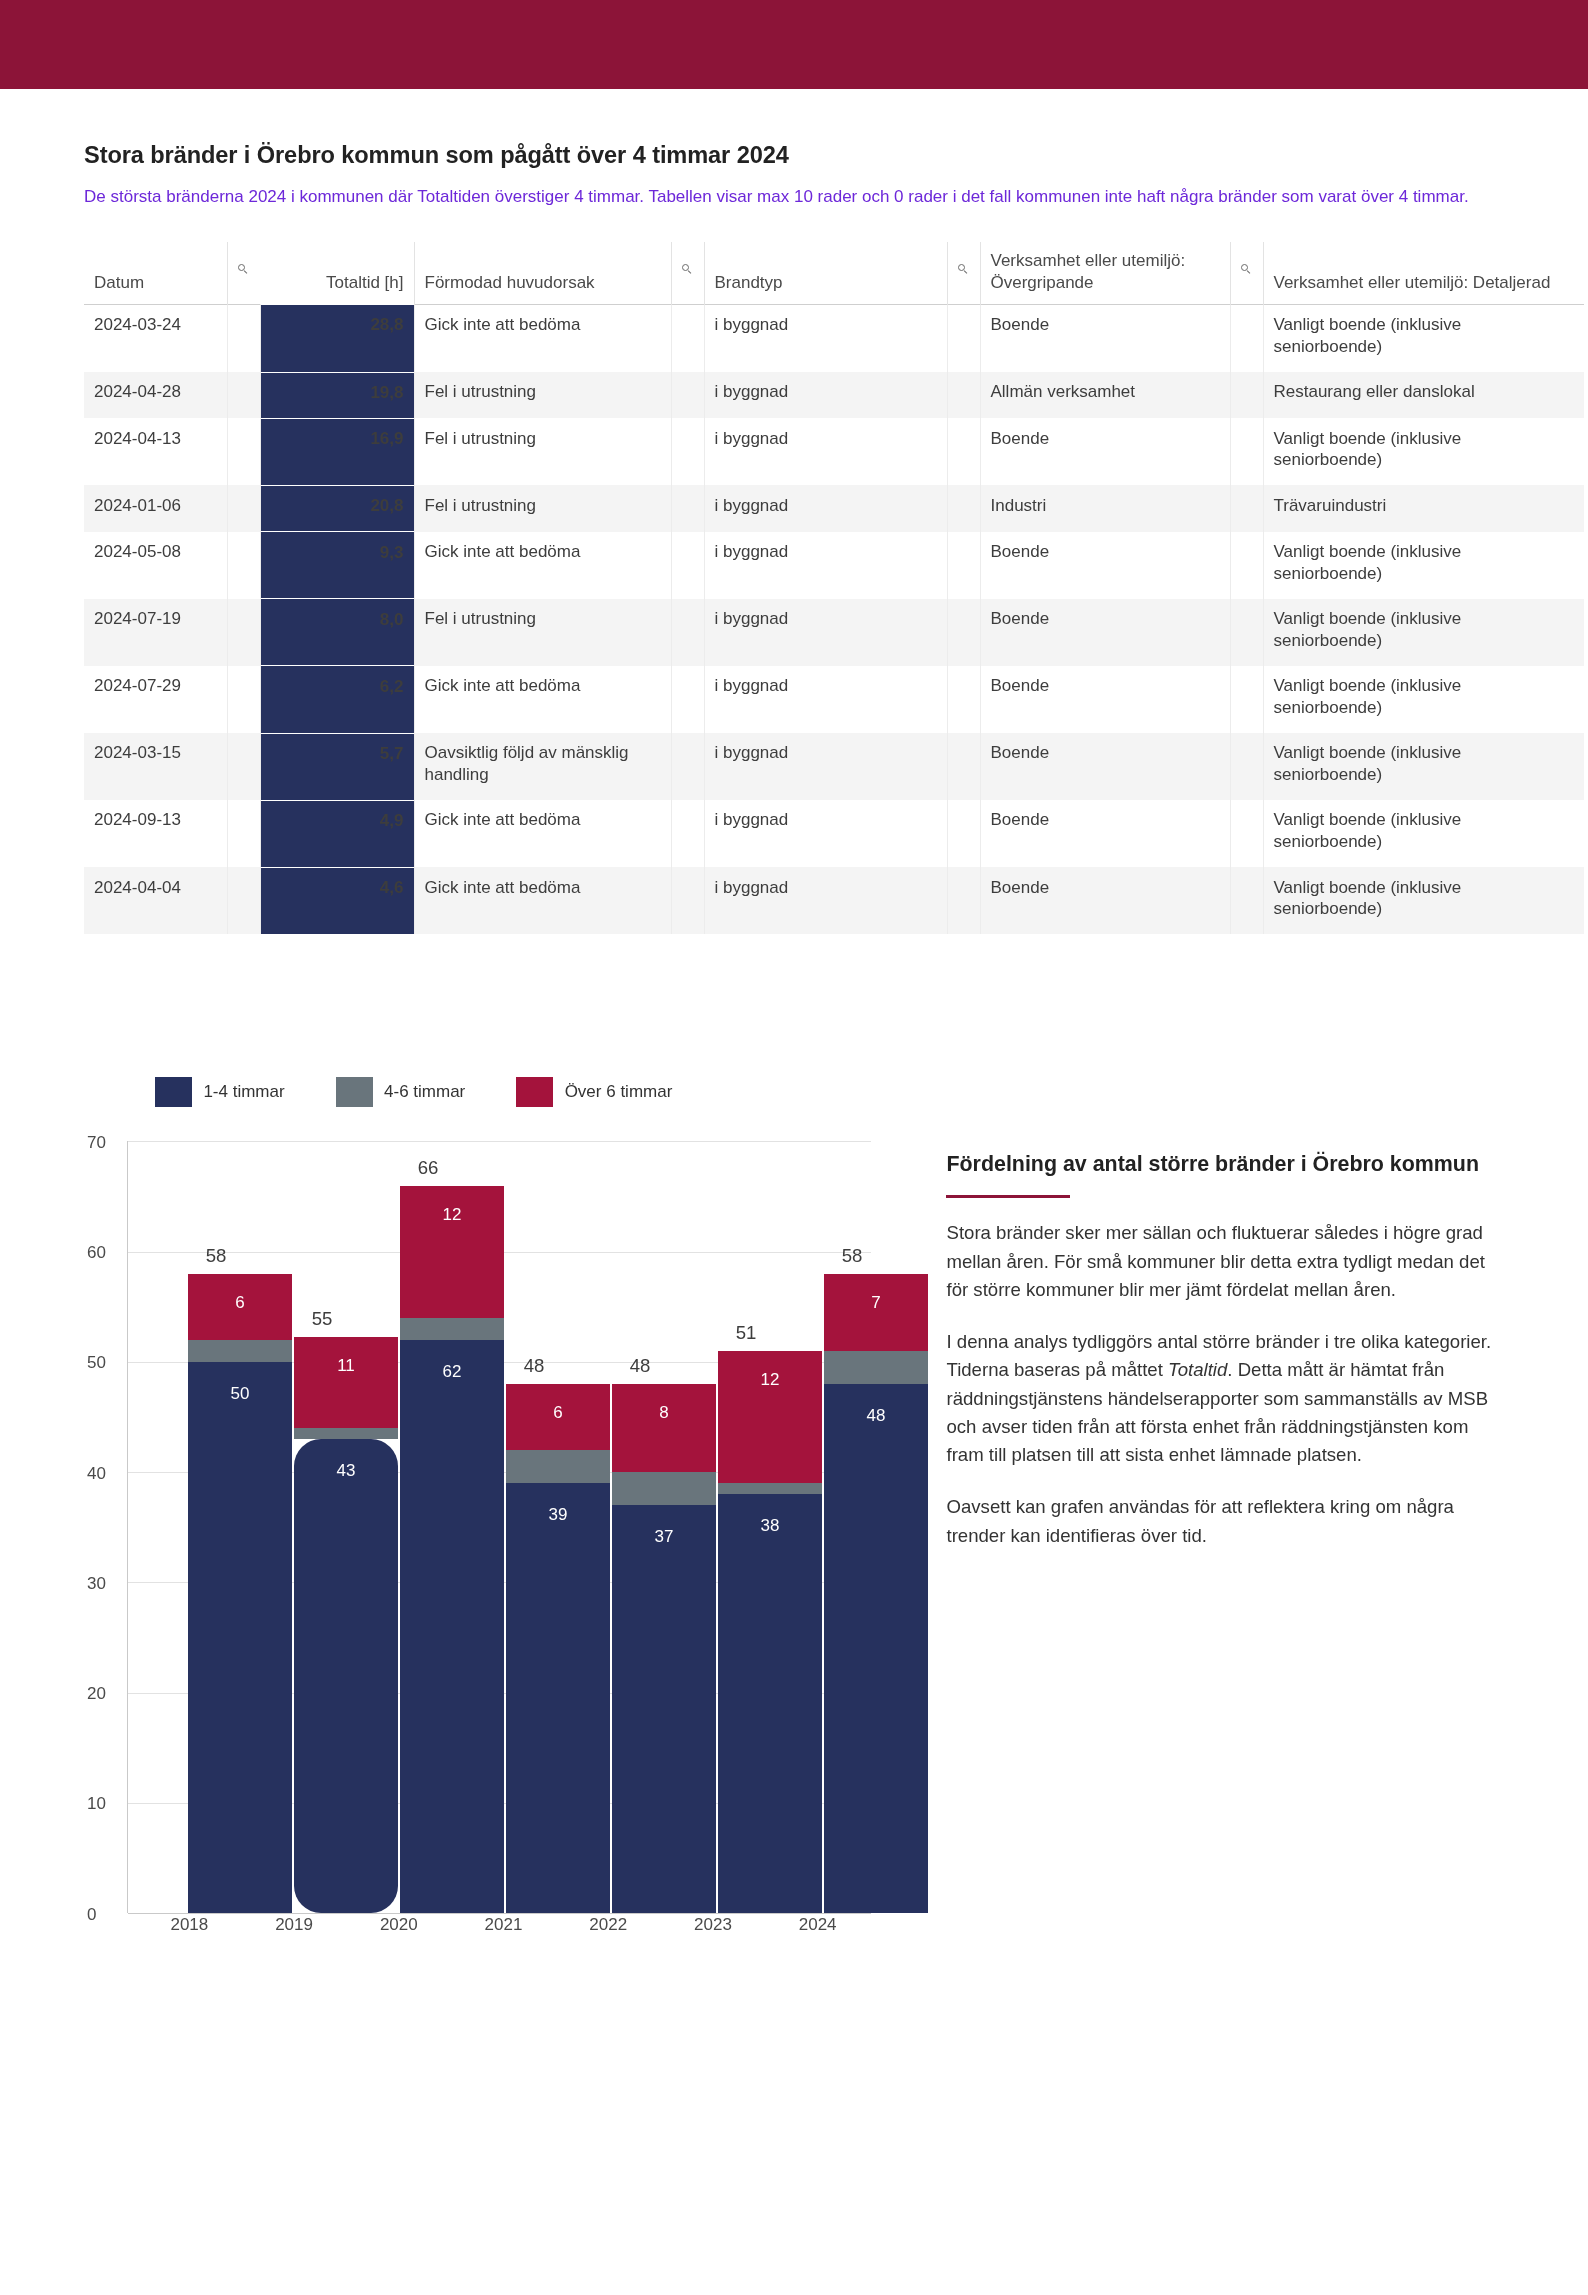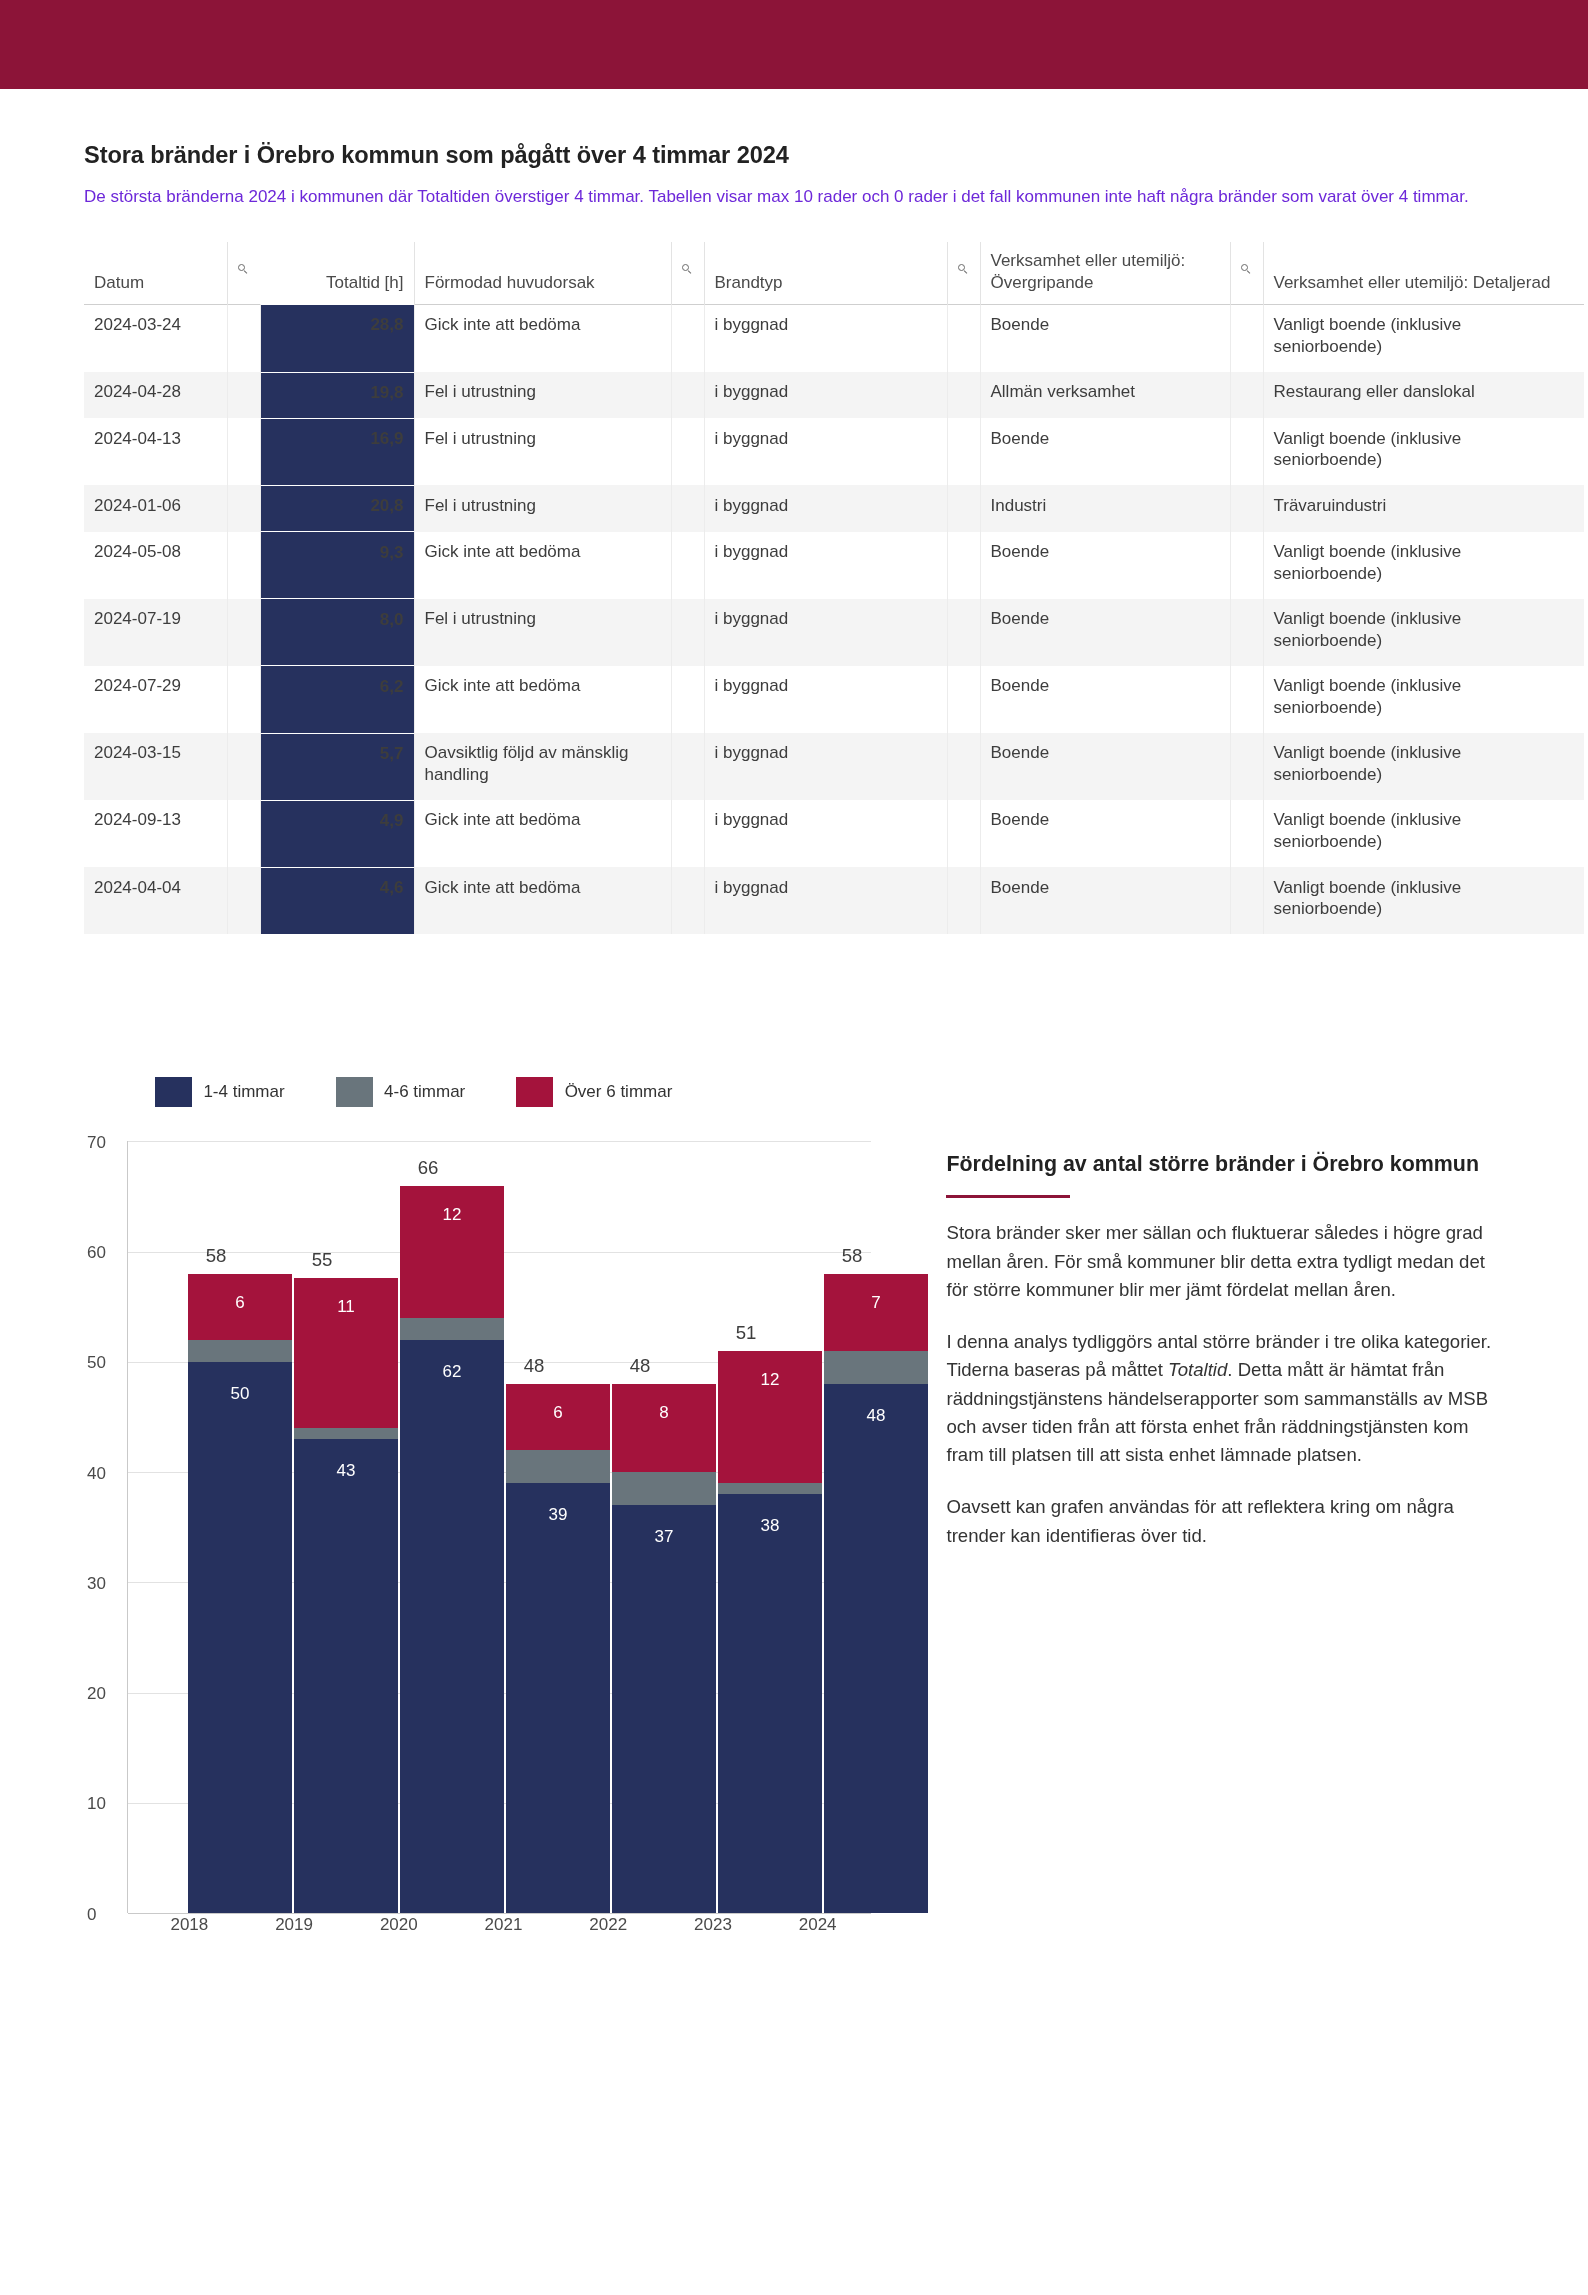--- a/index.html
+++ b/index.html
@@ -513,25 +513,25 @@
                 </div>
                 <div class="seg gray" style="height: 22px; background: rgb(105, 117, 124);"></div>
                 <div class="seg blue" style="height: 551px; background: rgb(38, 49, 94);">
                   <span class="seg-label" style="top: 21.4px;">50</span>
                 </div>
               </div>
             </div>
             <div class="bar-group">
               <div class="bar-stack">
                 <div class="total-label">55</div>
-                <div class="seg red" style="height: 150px; background: rgb(164, 19, 60);">
+                <div class="seg red" style="height: 91px; background: rgb(164, 19, 60);">
                   <span class="seg-label">11</span>
                 </div>
                 <div class="seg gray" style="height: 11px; background: rgb(105, 117, 124);"></div>
-                <div class="seg blue" style="height: 474px; background: rgb(38, 49, 94);">
+                <div class="seg blue" style="height: 474px; background: rgb(38, 49, 94); border-radius: 27px;">
                   <span class="seg-label" style="top: 21.4px;">43</span>
                 </div>
               </div>
             </div>
             <div class="bar-group">
               <div class="bar-stack">
                 <div class="total-label">66</div>
                 <div class="seg red" style="height: 132px; background: rgb(164, 19, 60);">
                   <span class="seg-label">12</span>
                 </div>

